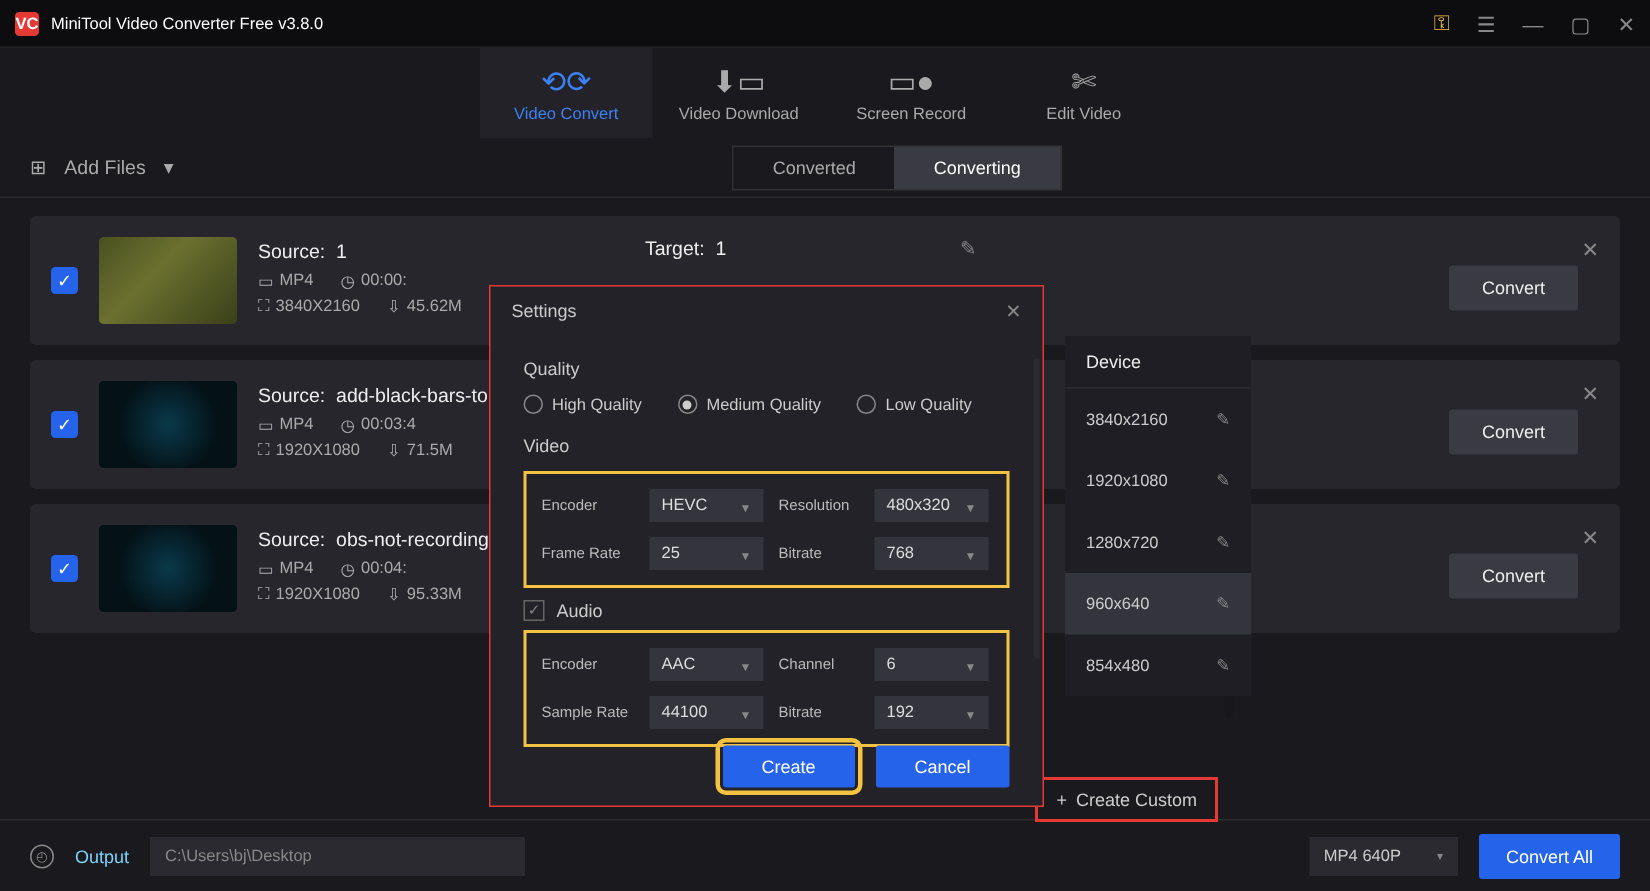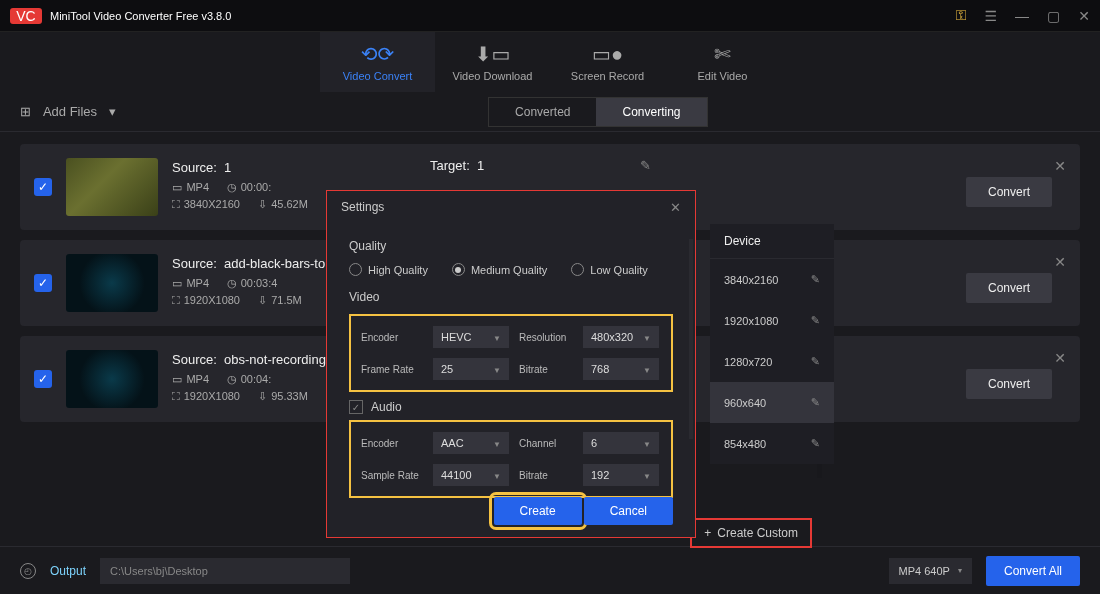--- a/index.html
+++ b/index.html
@@ -1,18 +1,18 @@
 <!DOCTYPE html>
 <html><head>
 <meta charset="utf-8">
 <style>
 *{margin:0;padding:0;box-sizing:border-box;font-family:'Segoe UI',Arial,sans-serif;user-select:none}
 body{background:#1a1a1e;color:#aaa;width:1100px;height:594px;overflow:hidden;position:relative}
 .titlebar{height:32px;background:#0d0d10;display:flex;align-items:center;padding:0 10px;border-bottom:1px solid #222}
-.logo{width:32px;height:16px;background:#e53935;border-radius:3px;display:flex;align-items:center;justify-content:center;color:#fff;font-size:14px;font-weight:normal;margin-right:8px}
+.logo{width:16px;height:16px;background:#e53935;border-radius:3px;display:flex;align-items:center;justify-content:center;color:#fff;font-size:11px;font-weight:bold;margin-right:8px}
 .app-title{color:#fff;font-size:11px;flex:1}
 .titlebar-icons{display:flex;gap:18px;align-items:center;color:#888}
 .titlebar-icons span{cursor:pointer;font-size:14px}
 .key-icon{color:#f5c242}
 .tabs{height:60px;background:#1a1a1e;display:flex;justify-content:center;align-items:center;gap:0}
 .tab{width:115px;height:60px;display:flex;flex-direction:column;align-items:center;justify-content:center;gap:4px;cursor:pointer;color:#aaa;font-size:11px}
 .tab.active{background:#222228;color:#3b82f6}
 .tab-icon{font-size:20px;height:24px;display:flex;align-items:center}
 .toolbar{height:40px;display:flex;align-items:center;padding:0 20px;border-bottom:1px solid #2a2a30}
 .add-files{display:flex;align-items:center;gap:12px;color:#aaa;font-size:13px;cursor:pointer}
@@ -30,21 +30,21 @@
 .meta-row{display:flex;gap:18px;margin-bottom:4px;align-items:center}
 .meta-row span{display:inline-flex;align-items:center;gap:4px}
 .close-row{position:absolute;right:14px;top:14px;color:#888;cursor:pointer;font-size:14px}
 .convert-btn{position:absolute;right:28px;top:33px;background:#3a3a42;color:#eee;border:none;padding:8px 22px;font-size:12px;cursor:pointer;border-radius:2px}
 .target-header{color:#eee;font-size:13px;position:absolute;left:410px;top:14px}
 .edit-icon{position:absolute;left:620px;top:14px;color:#888;cursor:pointer;font-size:13px}
 .footer{position:absolute;bottom:0;left:0;right:0;height:48px;display:flex;align-items:center;padding:0 20px;gap:14px;background:#1a1a1e;border-top:1px solid #2a2a30}
 .footer-label{font-size:12px;color:#7dd3fc}
 .footer-input{background:#2a2a30;border:none;color:#888;padding:6px 10px;font-size:11px;width:250px;height:26px}
 .footer-spacer{flex:1}
-.footer-select{background:#2a2a30;color:#ccc;padding:6px 10px;font-size:11px;height:26px;display:flex;align-items:center;gap:8px;cursor:pointer}
+.footer-select{background:#2a2a30;color:#ccc;padding:6px 10px;font-size:11px;height:26px;display:flex;align-items:center;gap:24px;cursor:pointer}
 .convert-all{background:#2563eb;color:#fff;border:none;padding:8px 18px;font-size:12px;cursor:pointer;border-radius:2px}
 
 .res-panel{position:absolute;right:266px;top:224px;width:124px;background:#1e1e24;z-index:5}
 .res-header{padding:10px 14px;color:#eee;font-size:12px;border-bottom:1px solid #2a2a30}
 .res-item{padding:14px 14px;display:flex;align-items:center;justify-content:space-between;font-size:11px;color:#ccc;cursor:pointer}
 .res-item.selected{background:#34343c}
 .res-edit{color:#888;font-size:11px}
 .create-custom{position:absolute;right:288px;bottom:46px;border:2px solid #e53935;padding:6px 12px;color:#ccc;font-size:12px;display:flex;align-items:center;gap:6px;cursor:pointer;background:#1a1a1e;z-index:6}
 
 .modal{position:absolute;left:326px;top:190px;width:370px;height:348px;background:#222228;border:1px solid #e53935;z-index:10}
@@ -55,21 +55,21 @@
 .radio-row{display:flex;gap:24px;margin-bottom:14px}
 .radio-opt{display:flex;align-items:center;gap:6px;font-size:11px;color:#ccc;cursor:pointer}
 .radio{width:13px;height:13px;border:1.5px solid #888;border-radius:50%;display:inline-flex;align-items:center;justify-content:center}
 .radio.checked::after{content:'';width:6px;height:6px;background:#ccc;border-radius:50%}
 .field-grid{border:2px solid #f5c242;padding:10px;display:grid;grid-template-columns:62px 76px 54px 76px;gap:10px 10px;align-items:center;font-size:11px;margin-bottom:8px}
 .field-label{color:#bbb;font-size:10px}
 .dropdown{background:#34343c;padding:5px 8px;display:flex;align-items:flex-end;justify-content:space-between;color:#ddd;cursor:pointer;font-size:11px}
 .caret{font-size:8px;color:#888}
 .audio-check{display:flex;align-items:center;gap:8px;margin:8px 0 6px 0}
 .chk{width:14px;height:14px;border:1px solid #666;display:inline-flex;align-items:center;justify-content:center;color:#888;font-size:10px}
-.modal-footer{position:absolute;bottom:12px;right:22px;display:flex;gap:2px}
+.modal-footer{position:absolute;bottom:12px;right:22px;display:flex;gap:14px}
 .modal-btn{padding:7px 26px;font-size:12px;border:none;cursor:pointer;color:#fff;border-radius:2px}
 .btn-create{background:#2563eb;outline:3px solid #f5c242;outline-offset:2px}
 .btn-cancel{background:#2563eb}
 .scrollbar-track{position:absolute;right:278px;top:258px;width:5px;height:220px;background:#18181c;z-index:4}
 .scrollbar-thumb{width:5px;height:100px;background:#3a3a42;border-radius:3px}
 .modal-scrollbar{position:absolute;right:2px;top:48px;width:4px;height:200px;background:#2a2a30}
 .clock-icon{width:16px;height:16px;border:1.5px solid #888;border-radius:50%;display:inline-flex;align-items:center;justify-content:center;font-size:9px;color:#888}
 </style>
 </head>
 <body>

